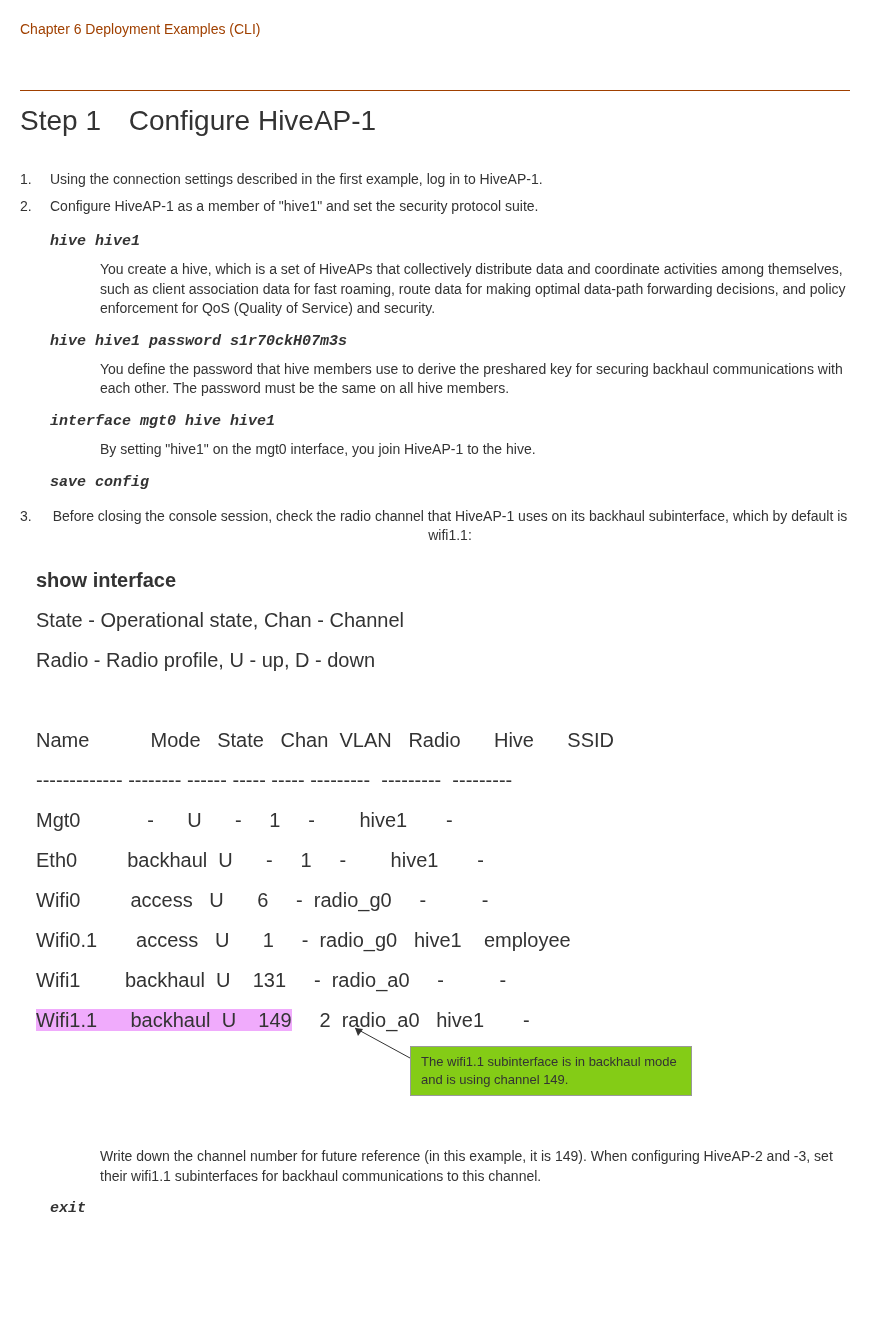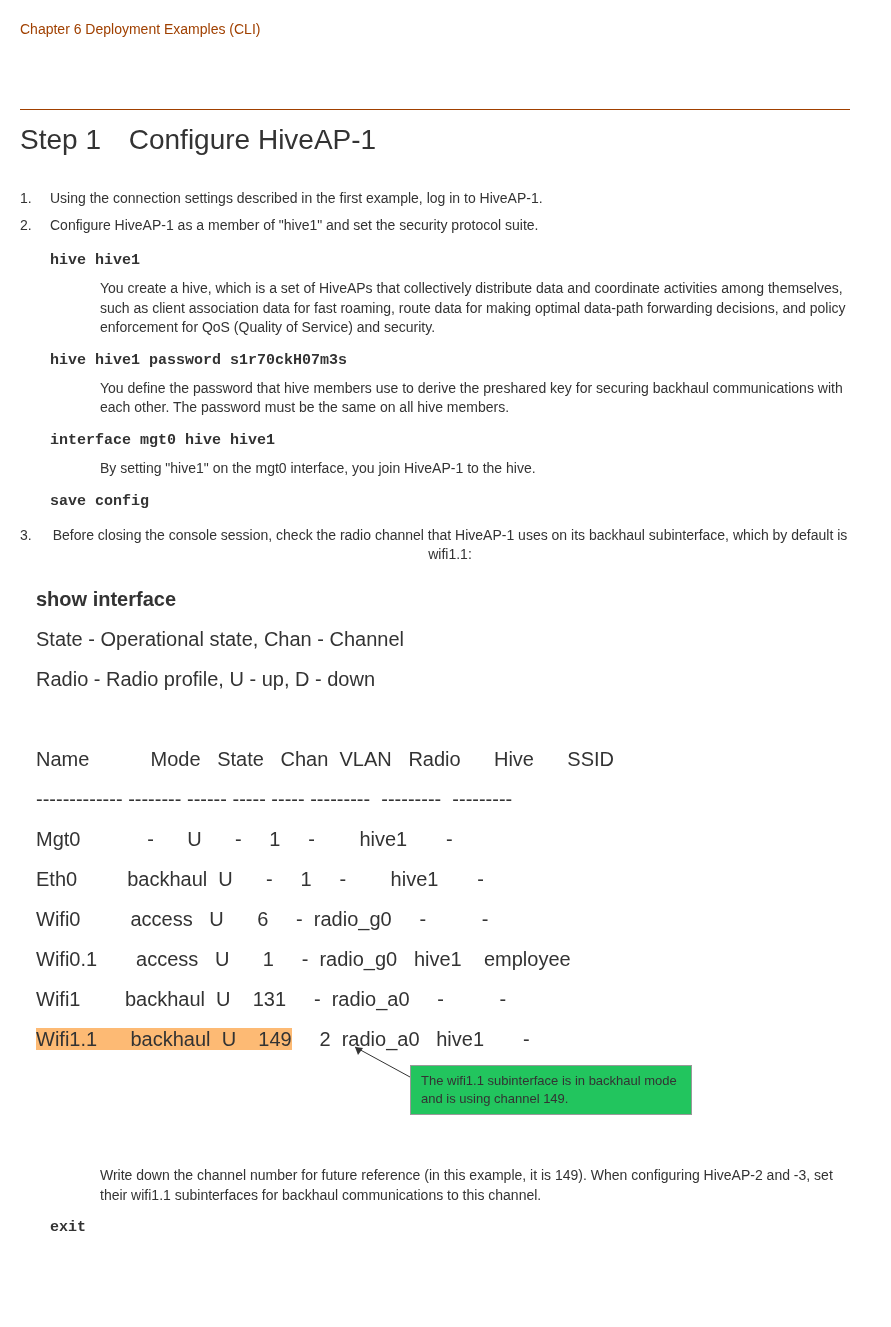--- a/index.html
+++ b/index.html
@@ -7,21 +7,21 @@
       font-size: 14px;
       color: #333;
       margin: 0;
       padding: 20px 40px 20px 20px;
       width: 830px;
       line-height: 1.4;
     }
     .header {
       color: #A04000;
       font-size: 14px;
-      margin-bottom: 69px;
+      margin-bottom: 50px;
     }
     .step-title {
       border-top: 1px solid #A04000;
       padding-top: 10px;
       font-size: 28px;
       color: #333;
       margin-bottom: 30px;
       font-family: Verdana, Arial, sans-serif;
     }
     .step-label {
@@ -42,39 +42,40 @@
     ol.main-list > li::before {
       content: counter(item) ".";
       position: absolute;
       left: 0;
     }
     .cmd {
       font-family: "Courier New", monospace;
       font-weight: bold;
       font-size: 15px;
       margin: 8px 0 8px 30px;
+      font-style: italic;
     }
     .explanation {
       margin-left: 80px;
       margin-bottom: 12px;
       margin-top: 6px;
     }
     .mono {
       font-family: Liberation Sans, sans-serif;
       font-size: 20px;
       white-space: pre;
       margin-left: 16px;
       line-height: 2.0;
     }
     .highlight-row {
-      background-color: #fdba74;
+      background-color: #f0abfc;
       display: inline;
     }
     .annotation-box {
-      background-color: #22c55e;
+      background-color: #84cc16;
       border: 1px solid #999;
       padding: 6px 10px;
       font-size: 13px;
       width: 260px;
       margin-left: 390px;
       margin-top: 6px;
       position: relative;
     }
     .arrow-container {
       position: relative;

